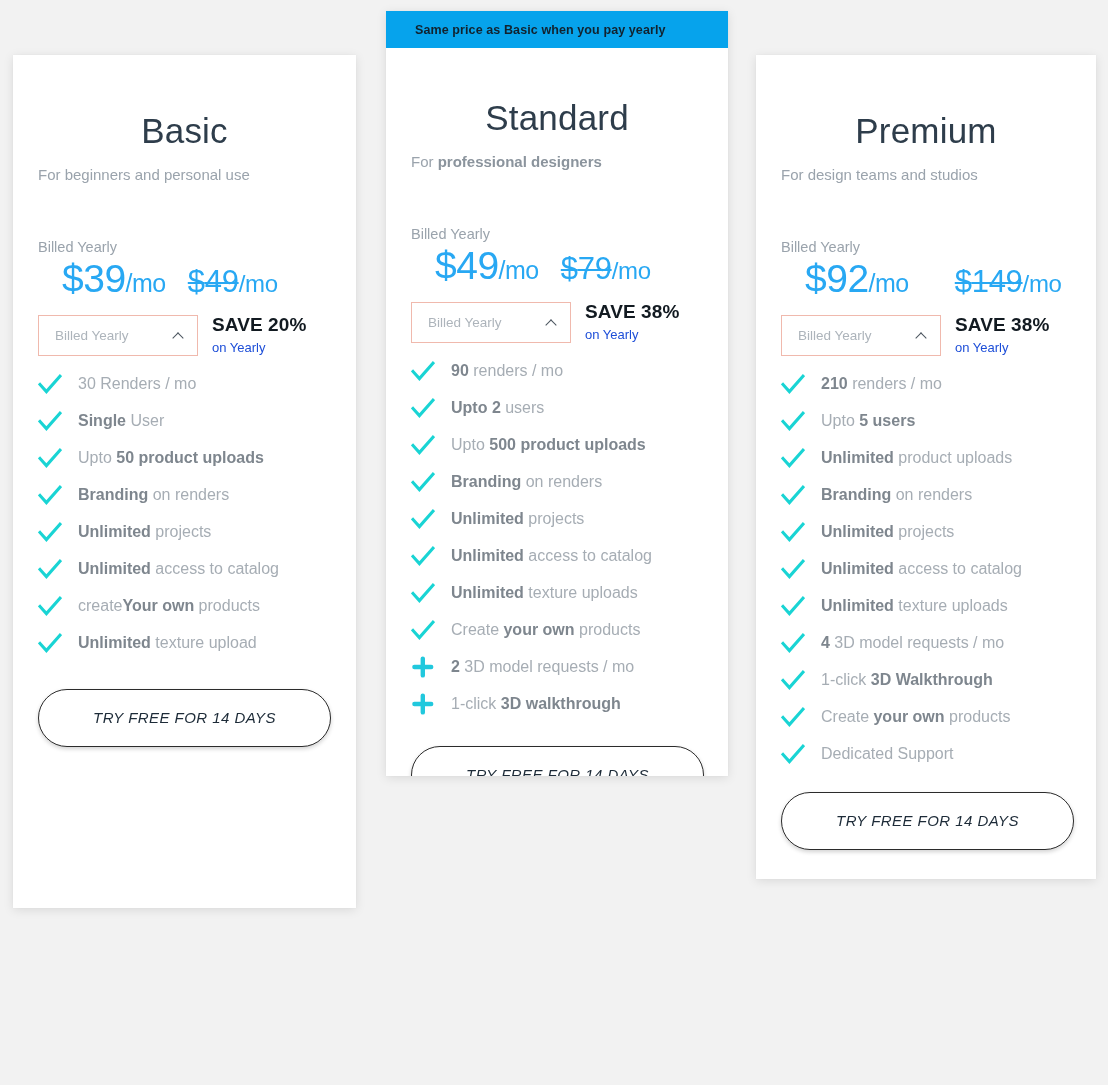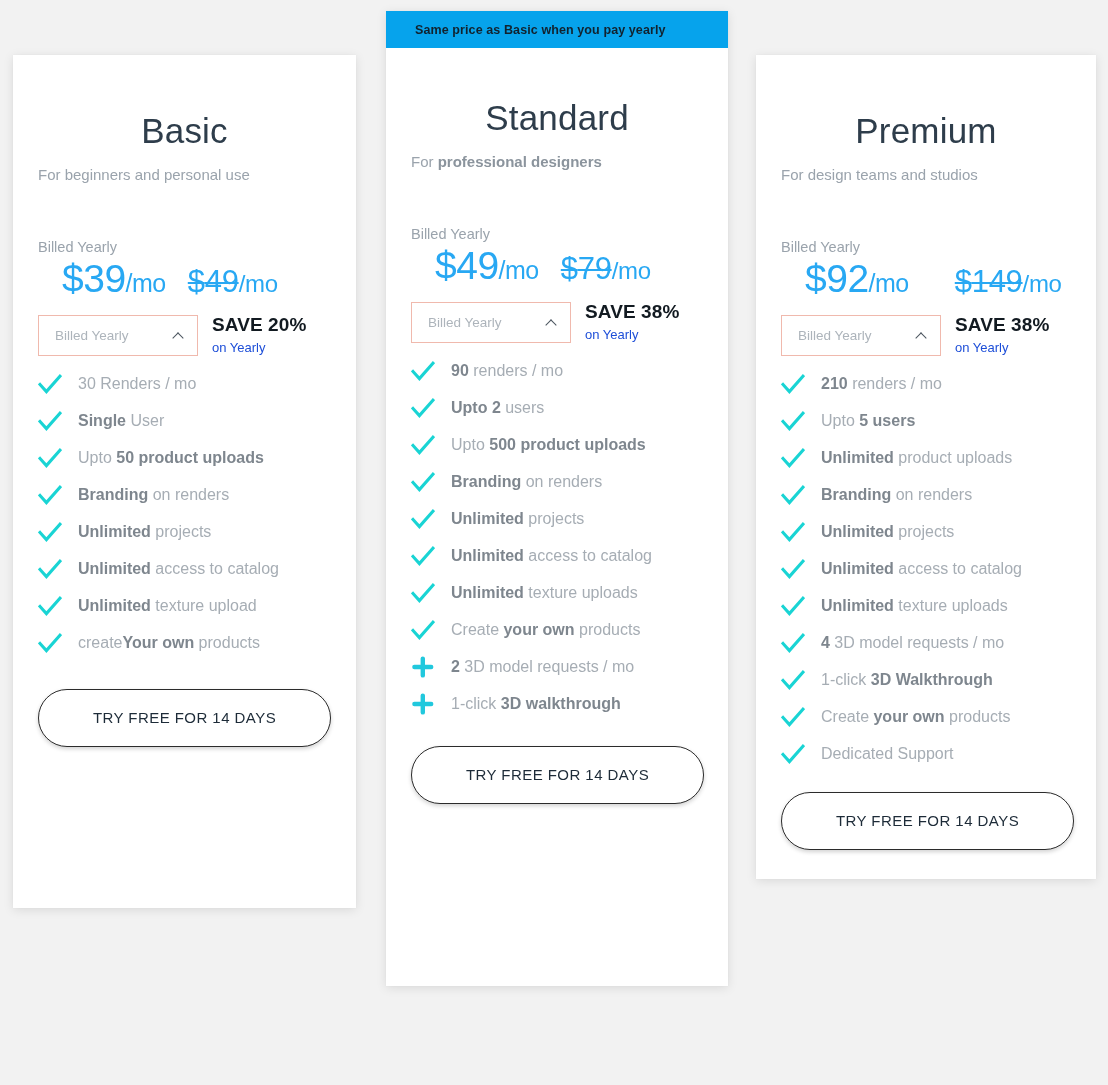--- a/index.html
+++ b/index.html
@@ -22,21 +22,21 @@
 
   
   .card {
     position: absolute;
     background: #ffffff;
     box-shadow: 0 2px 10px rgba(0,0,0,0.10), 0 0 1px rgba(0,0,0,0.06);
     box-sizing: border-box;
     overflow: hidden;
   }
   .card-basic   { left: 13px;  top: 55px;  width: 343px; height: 853px; }
-  .card-standard{ left: 386px; top: 11px;  width: 342px; height: 975px; }
+  .card-standard{ left: 386px; top: 11px;  width: 342px; height: 765px; }
   .card-premium { left: 756px; top: 55px;  width: 340px; height: 824px; }
 
   .ribbon {
     height: 37px;
     background: #06a3ec;
     display: flex;
     align-items: center;
     padding-left: 29px;
     box-sizing: border-box;
   }
@@ -191,20 +191,21 @@
     height: 58px;
     border: 1.6px solid #2b2b2b;
     border-radius: 30px;
     background: #ffffff;
     color: #1d2b38;
     font-size: 15px;
     font-family: "Liberation Sans", sans-serif;
     letter-spacing: 0.45px;
     cursor: pointer;
     box-shadow: 0 2px 4px rgba(0,0,0,0.18);
+    font-style: italic;
   }
   .card-basic .cta-wrap   { margin-top: 34px; }
   .card-standard .cta-wrap{ margin-top: 30px; }
   .card-premium .cta-wrap { margin-top: 26px; }
 </style>
 </head>
 <body>
 
 <div class="stage">
 
@@ -280,29 +281,29 @@
               </svg>
             </span>
             <span class="feature-text"><b>Unlimited </b><span>access to catalog</span></span>
           </li>
           <li class="feature">
             <span class="feature-icon">
               <svg width="24" height="23" viewBox="0 0 24 23">
                 <path d="M2 11.5 L8.4 18.6 L22 3.2" fill="none" stroke="#19d4d4" stroke-width="3.1" stroke-linecap="square" stroke-linejoin="miter"></path>
               </svg>
             </span>
+            <span class="feature-text"><span>create</span><b>Your own </b><span>products</span></span>
+          </li>
+          <li class="feature">
+            <span class="feature-icon">
+              <svg width="24" height="23" viewBox="0 0 24 23">
+                <path d="M2 11.5 L8.4 18.6 L22 3.2" fill="none" stroke="#19d4d4" stroke-width="3.1" stroke-linecap="square" stroke-linejoin="miter"></path>
+              </svg>
+            </span>
             <span class="feature-text"><b>Unlimited </b><span>texture upload</span></span>
-          </li>
-          <li class="feature">
-            <span class="feature-icon">
-              <svg width="24" height="23" viewBox="0 0 24 23">
-                <path d="M2 11.5 L8.4 18.6 L22 3.2" fill="none" stroke="#19d4d4" stroke-width="3.1" stroke-linecap="square" stroke-linejoin="miter"></path>
-              </svg>
-            </span>
-            <span class="feature-text"><span>create</span><b>Your own </b><span>products</span></span>
           </li>
         </ul>
     </div>
     <div class="cta-wrap">
       <button class="cta">TRY FREE FOR 14 DAYS</button>
     </div>
   </div>
 
   <div class="card card-standard">
     <div class="ribbon">

